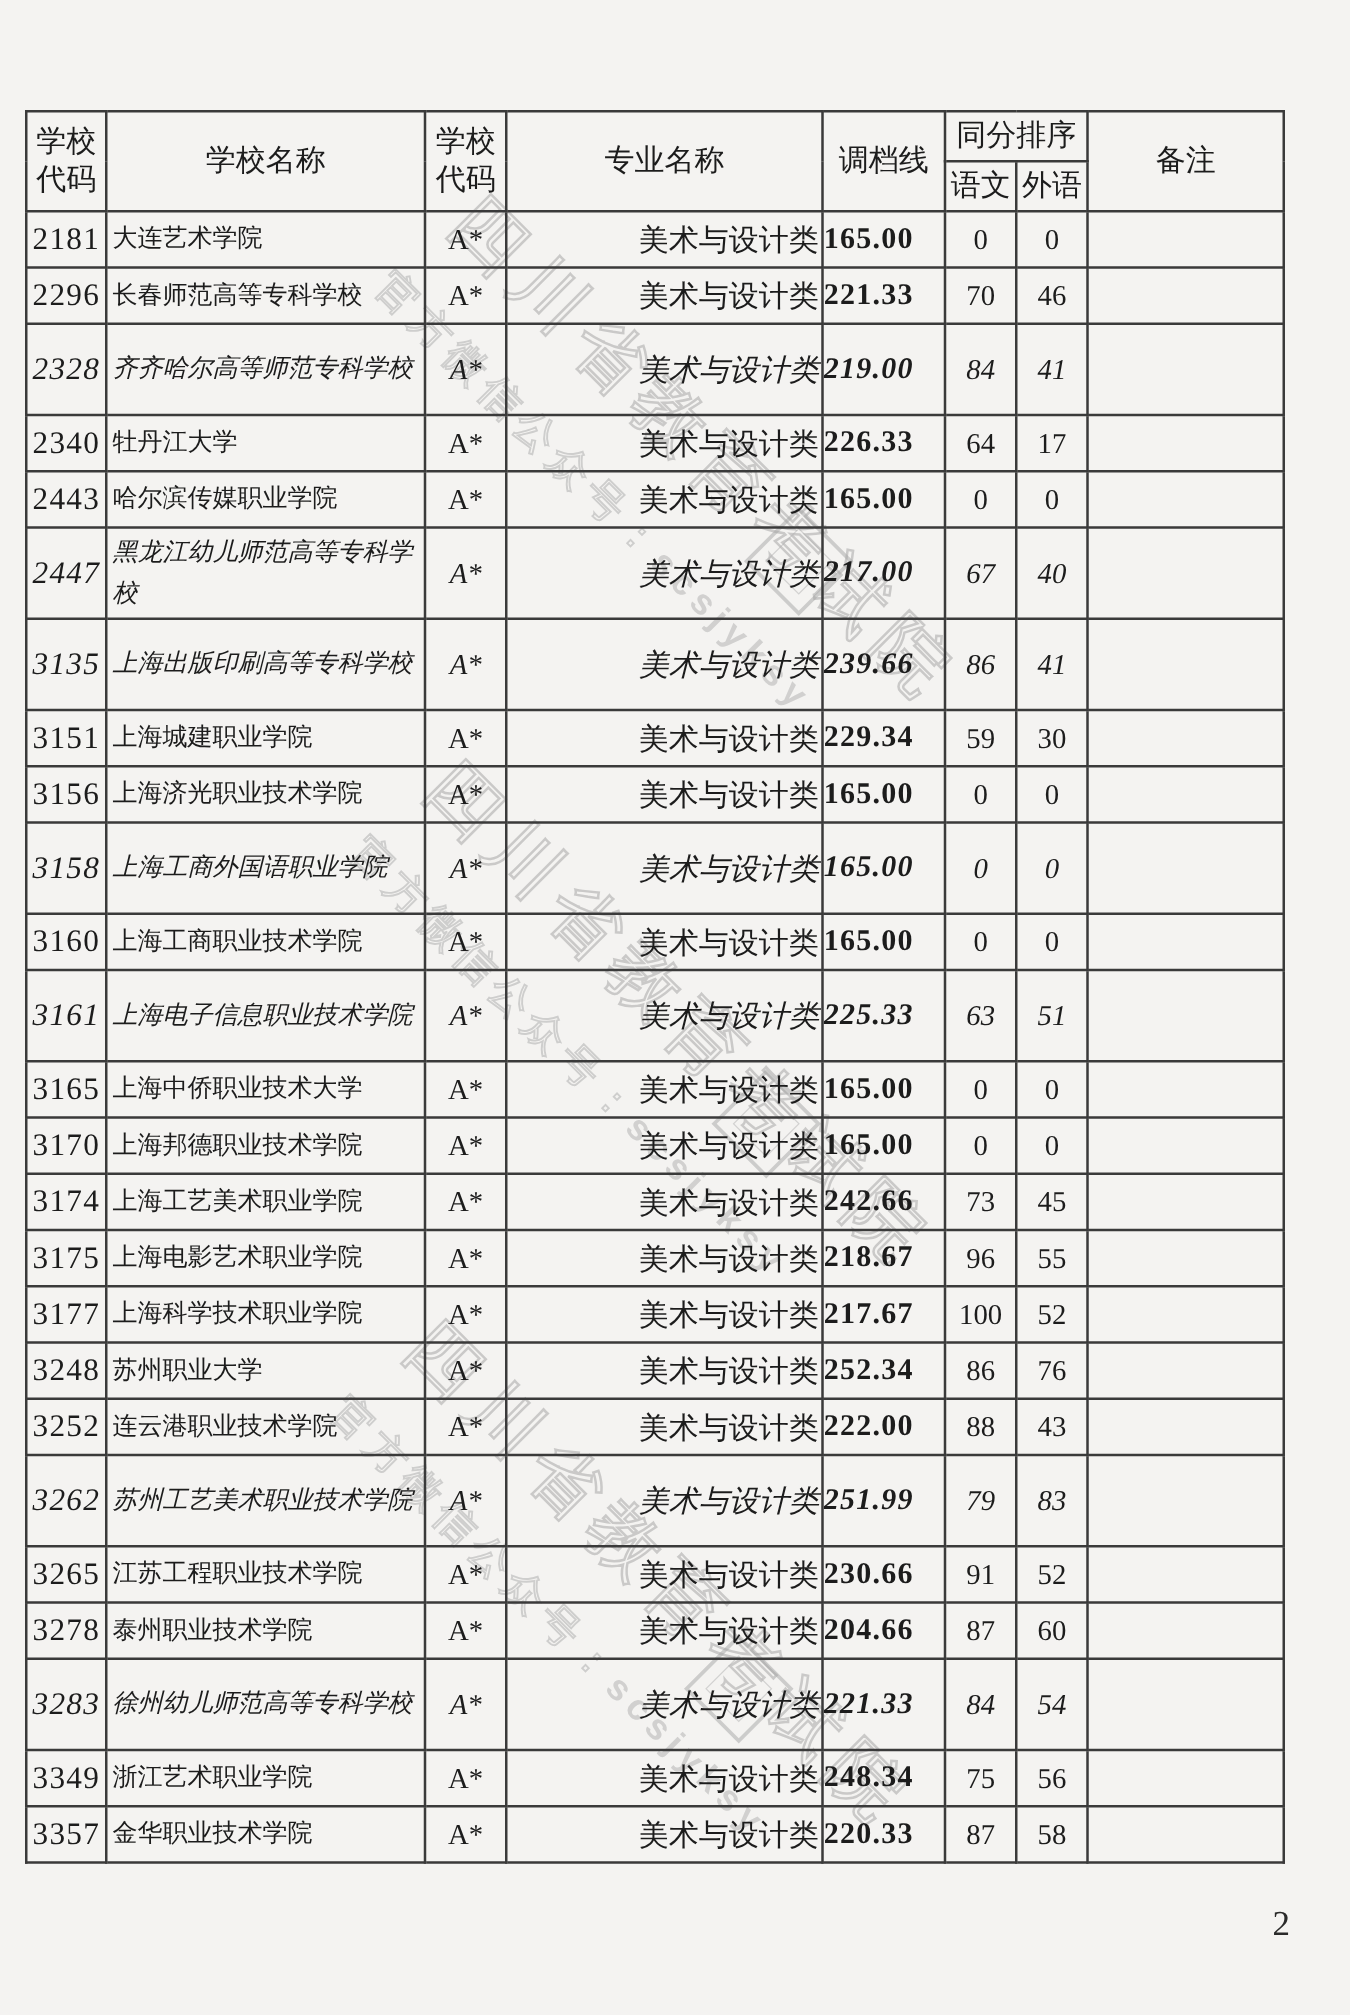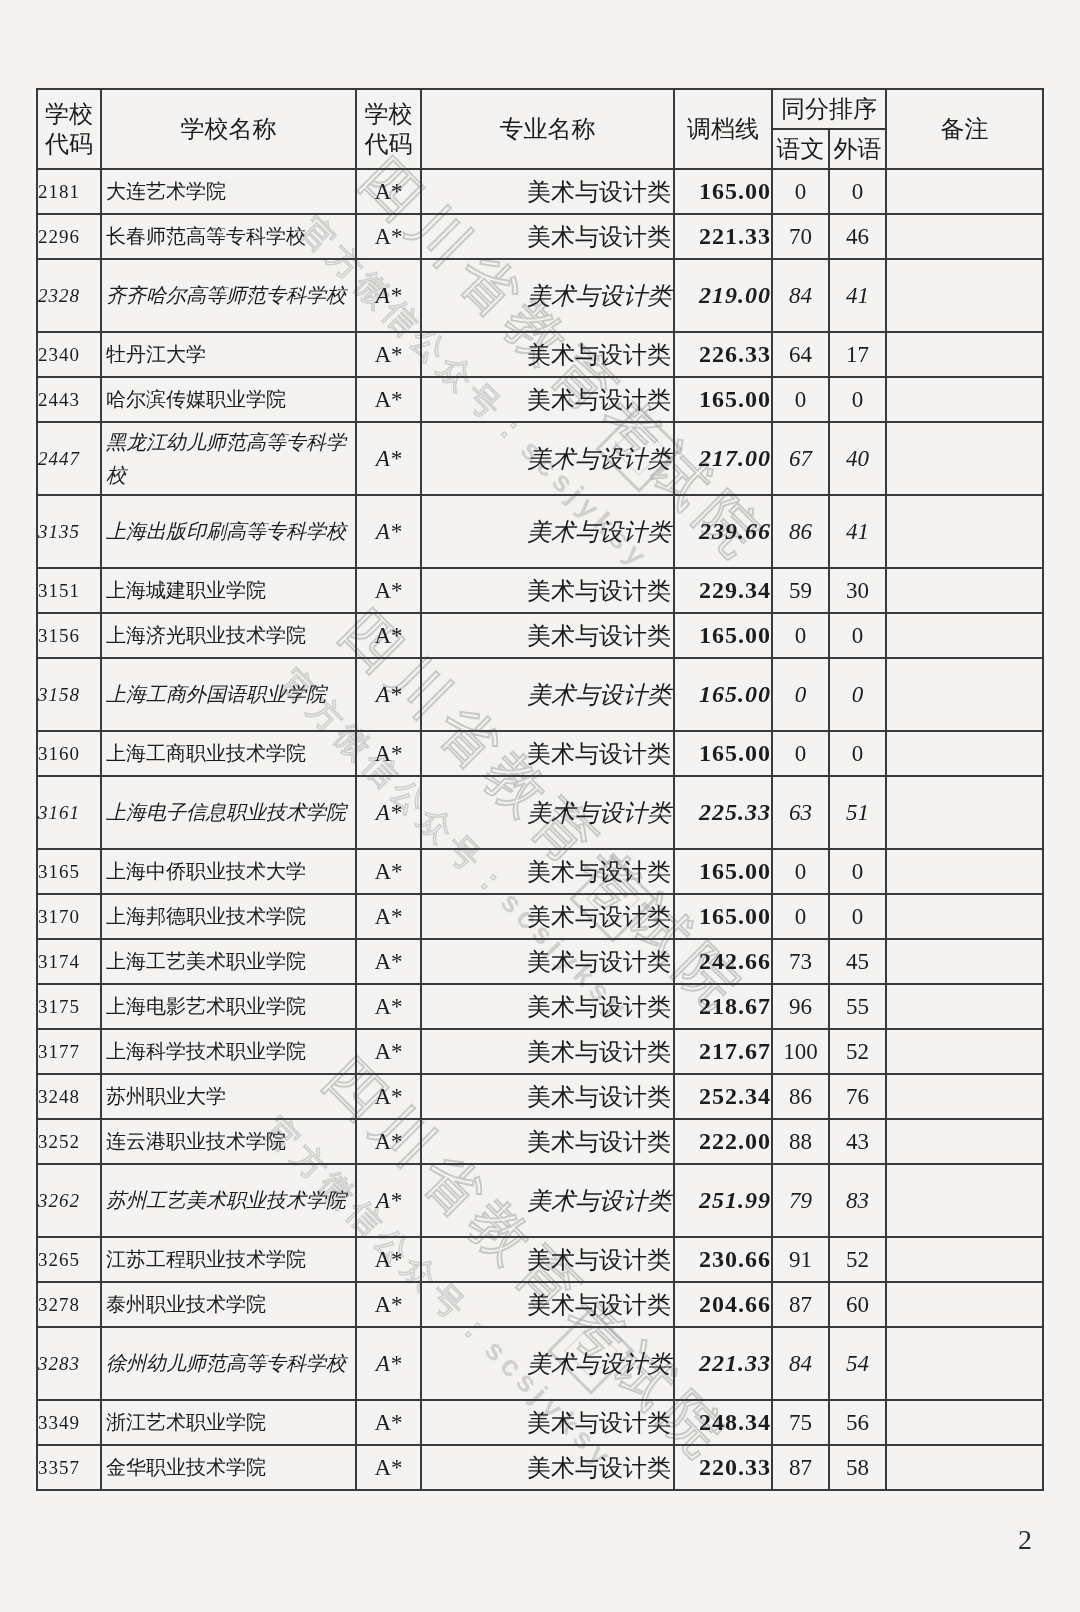--- a/index.html
+++ b/index.html
@@ -53,46 +53,46 @@
     opacity:.5;
   }
   .diamond .inner {
     position:absolute; inset:9px;
     border:1.5px solid #b2b2b2;
   }
 
   
   table.score-table {
     position:absolute;
-    left:36px; top:88px;
+    left:20px; top:88px;
     width:1006px;
     border-collapse:collapse;
     table-layout:fixed;
     z-index:2;
     background:transparent;
   }
   .score-table th, .score-table td {
     border:2px solid #3a3a3a;
     vertical-align:middle;
     overflow:hidden;
   }
   .score-table th {
     font-weight:normal;
     font-size:24px;
     line-height:30px;
     text-align:center;
     padding:1px;
     word-break:break-all;
   }
   tr.h-row { height:40px; }
-  td.c-code   { text-align:left; font-size:19px; letter-spacing:1px; }
+  td.c-code   { text-align:center; font-size:25px; letter-spacing:1px; }
   td.c-name   { text-align:left; font-size:20px; line-height:33px; padding:2px 2px 2px 4px; word-break:break-all; }
   td.c-mcode  { text-align:center; font-size:23px; }
   td.c-major  { text-align:right; font-size:24px; padding:2px 2px 2px 6px; word-break:break-all; }
-  td.c-line   { text-align:right; font-size:24px; font-weight:bold; letter-spacing:1px; }
+  td.c-line   { text-align:left; font-size:24px; font-weight:bold; letter-spacing:1px; }
   td.c-rank   { text-align:center; font-size:23px; }
   td.c-remark { }
   tr.r-single { height:45px; }
   tr.r-double { height:73px;font-style:italic; }
 
   
   .page-number {
     position:absolute;
     left:1018px; top:1524px;
     font-size:28px;

